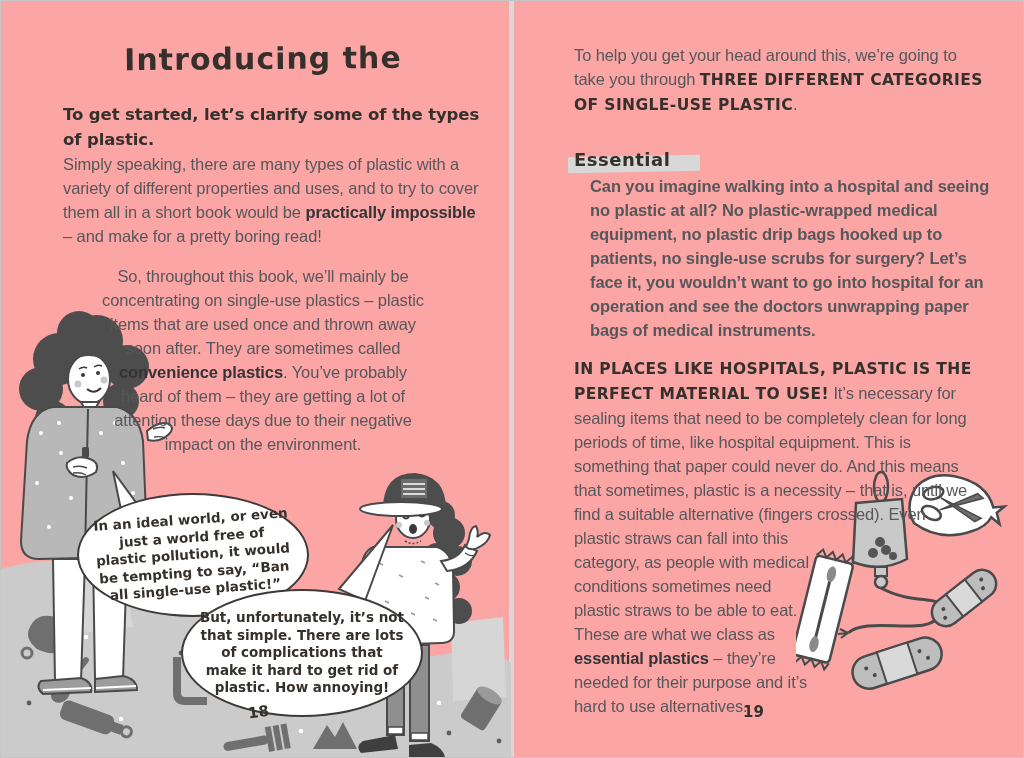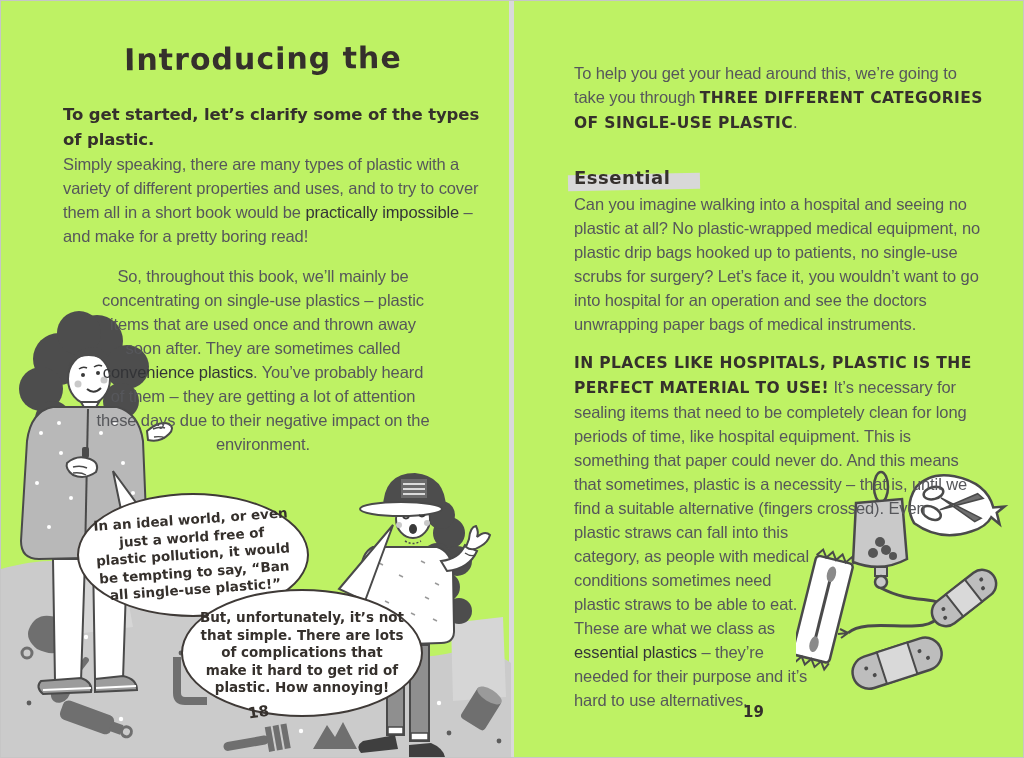--- a/index.html
+++ b/index.html
@@ -1,27 +1,27 @@
 <!DOCTYPE html>
 <html><head>
 <meta charset="utf-8">
 <style>
   html,body{margin:0;padding:0;background:#fff;}
   .spread{
-    position:relative;width:1024px;height:758px;background:#bef264;
+    position:relative;width:1024px;height:758px;background:#fca5a5;
     border:1px solid #c6c6c6;box-sizing:border-box;overflow:hidden;
     font-family:"Liberation Sans", sans-serif;
   }
   .spine{position:absolute;left:508px;top:0;width:5px;height:758px;background:#d9d9d9;}
   .page{position:absolute;top:0;height:758px;}
   .page.left{left:0;width:508px;}
   .page.right{left:513px;width:510px;}
 
   .body-text{font-size:16.5px;line-height:24px;color:#56575b;letter-spacing:-0.1px;}
-  .body-text b{color:#333437;font-weight:normal;}
+  .body-text b{color:#333437;font-weight:bold;}
   .marker{font-family:"DejaVu Sans", sans-serif;font-weight:bold;color:#35302c;}
   .caps-marker{font-family:"DejaVu Sans", sans-serif;font-weight:bold;color:#35302c;letter-spacing:0.4px;font-size:15.5px;}
 
   
   .left-col{position:absolute;left:40px;top:40px;width:444px;z-index:2;}
   .title-block{text-align:center;}
   .title-line1{font-size:30px;letter-spacing:1px;transform:rotate(-0.5deg);}
   .title2-wrap{position:relative;display:inline-block;margin-top:4px;}
   .title-hl{position:absolute;left:-12px;top:26px;width:calc(100% + 30px);height:22px;background:#d8d8d8;transform:rotate(-2deg);z-index:0;}
   .title-line2{position:relative;z-index:1;font-size:46px;letter-spacing:8px;}
@@ -41,25 +41,25 @@
   .bubble2{left:180px;top:588px;width:242px;height:128px;}
 
   .pagenum{position:absolute;font-family:"DejaVu Sans", sans-serif;font-weight:bold;color:#35302c;font-size:15px;z-index:4;}
   .pn18{left:247px;top:702px;transform:rotate(-8deg);}
   .pn19{left:760px;top:702px;}
 
   .scene-left{position:absolute;left:0;top:300px;width:510px;height:458px;z-index:1;}
   .scene-right{position:absolute;left:282px;top:462px;width:215px;height:230px;z-index:1;}
 
   
-  .right-col{position:absolute;left:60px;top:60px;width:416px;z-index:2;}
+  .right-col{position:absolute;left:60px;top:42px;width:416px;z-index:2;}
   .heading-wrap{position:relative;display:inline-block;margin-top:32px;}
   .heading-hl{position:absolute;left:-6px;top:7px;width:calc(100% + 36px);height:16px;background:#d8d8d8;transform:rotate(-1deg);z-index:0;}
   .section-heading{position:relative;z-index:1;font-size:18px;letter-spacing:0.5px;}
-  .rp1{margin:4px 0 0 0;}
+  .rp1{margin:4px 0 0 16px;font-weight:bold;}
   .rp2{margin:14px 0 4px 0;}
   .rp2 .narrow{display:block;width:244px;}
   p{margin:0;}
 </style>
 </head>
 <body>
 
 <div class="spread">
   <div class="spine"></div>
 

